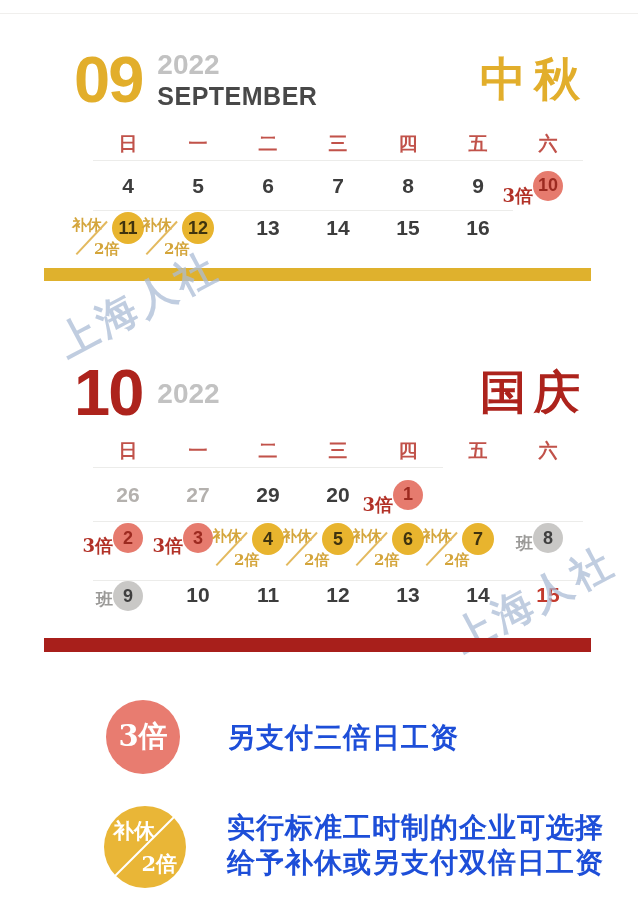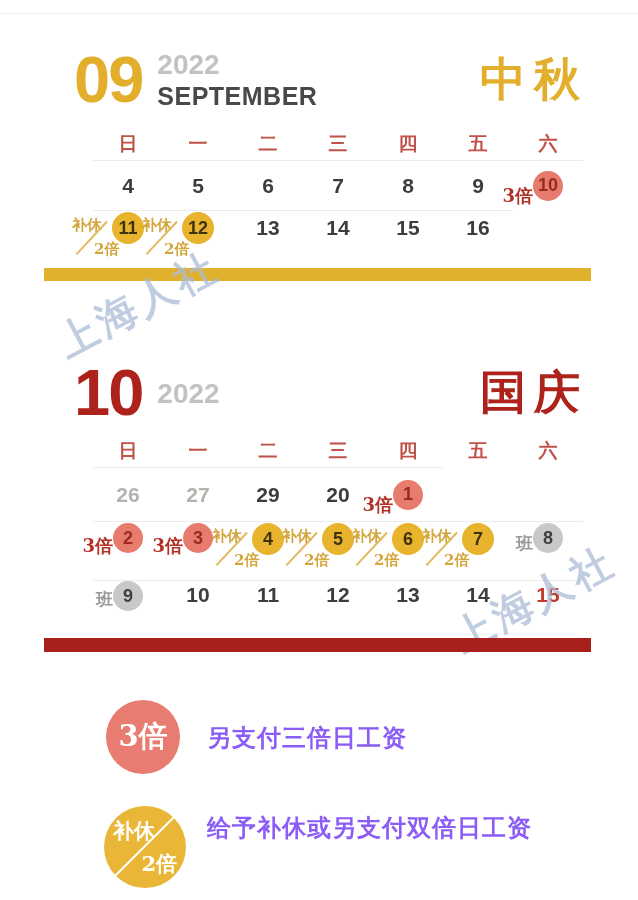--- a/index.html
+++ b/index.html
@@ -83,22 +83,22 @@
   
   .lg-circle { position:absolute; border-radius:50%; color:#ffffff;
                font-family:"DejaVu Serif", serif; font-weight:700; }
   .lg-c1 { left:106px; top:700px; width:74px; height:74px; background:#e87c70;
            display:flex; align-items:center; justify-content:center; font-size:29px; }
   .lg-c2 { left:104px; top:806px; width:82px; height:82px; background:#e9b637; font-size:21px; }
   .b-top { position:absolute; left:9px; top:11px; }
   .b-bot { position:absolute; right:9px; bottom:10px; }
   .b-slash { position:absolute; left:-4px; top:39px; width:90px; height:2px;
              background:#ffffff; transform:rotate(-45deg); }
-  .lg-text { position:absolute; left:207px; color:#8b5cf6; font-weight:700;
-             font-size:24px; line-height:35px; letter-spacing:1px; }
+  .lg-text { position:absolute; left:227px; color:#1d4ed8; font-weight:700;
+             font-size:28px; line-height:35px; letter-spacing:1px; }
   .lg-t1 { top:720px; }
   .lg-t2 { top:810px; }
 </style>
 </head>
 <body>
 
 <div class="page">
   <div class="topline"></div>
 
   <div class="month-header mh-sept">
@@ -284,15 +284,16 @@
   <div class="lg-text lg-t1">
     <div>另支付三倍日工资</div>
   </div>
 
   <div class="lg-circle lg-c2">
     <span class="b-top">补休</span>
     <span class="b-slash"></span>
     <span class="b-bot">2倍</span>
   </div>
   <div class="lg-text lg-t2">
+    <div>实行标准工时制的企业可选择</div>
     <div>给予补休或另支付双倍日工资</div>
   </div>
 </div>
 
 </body></html>

